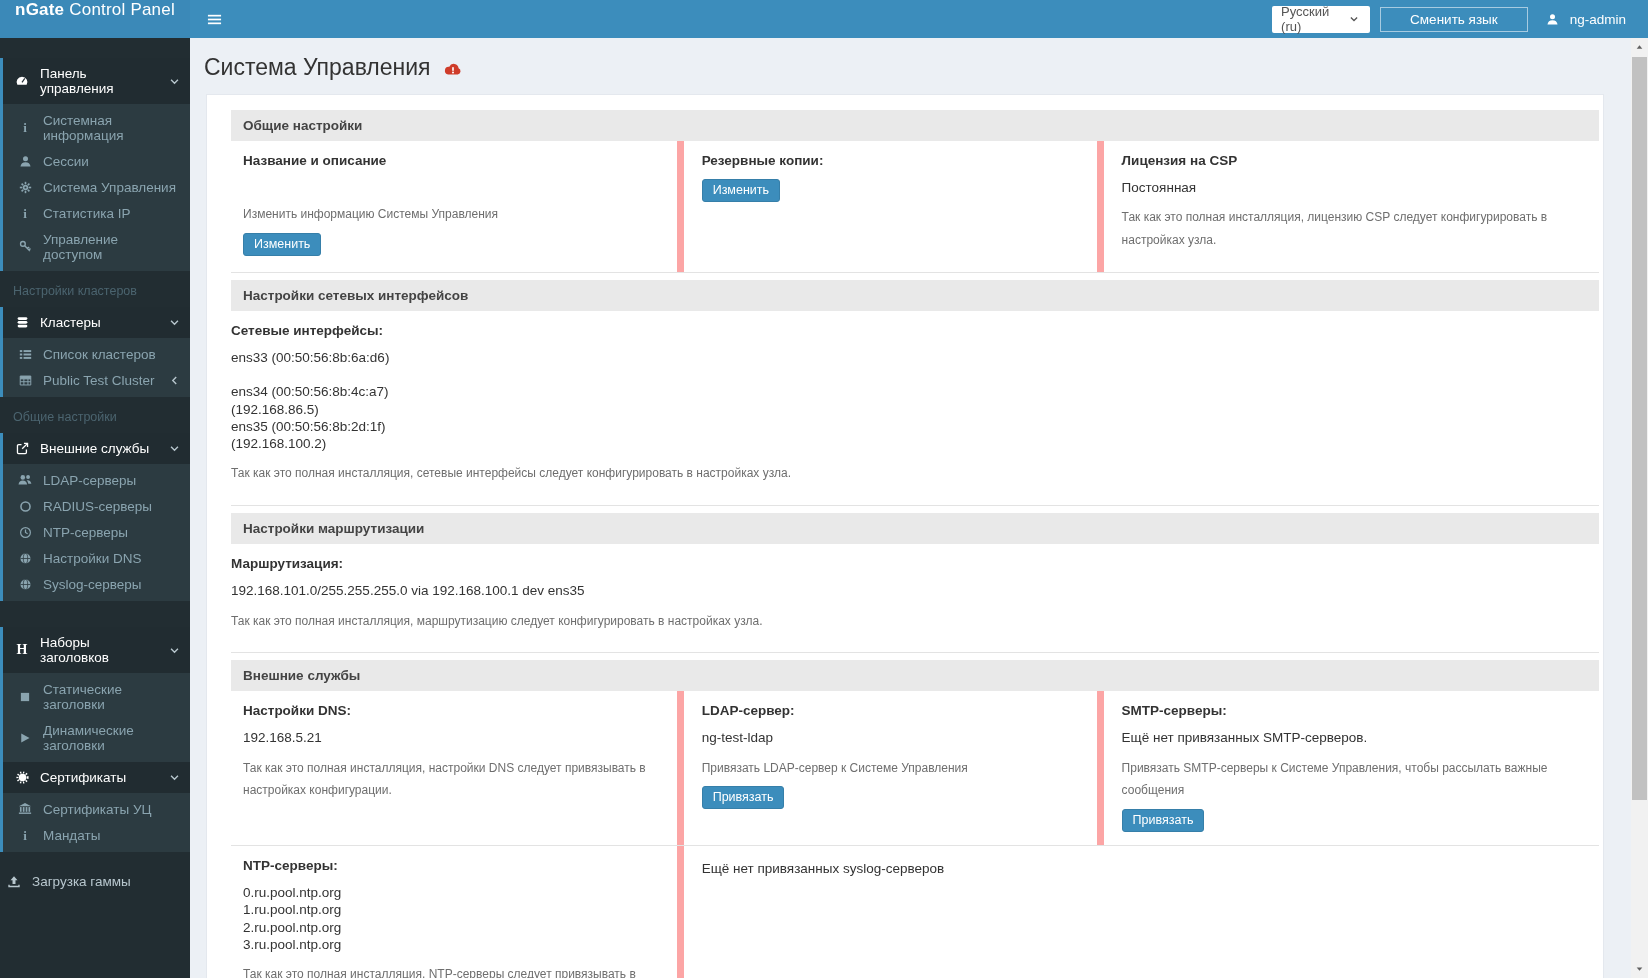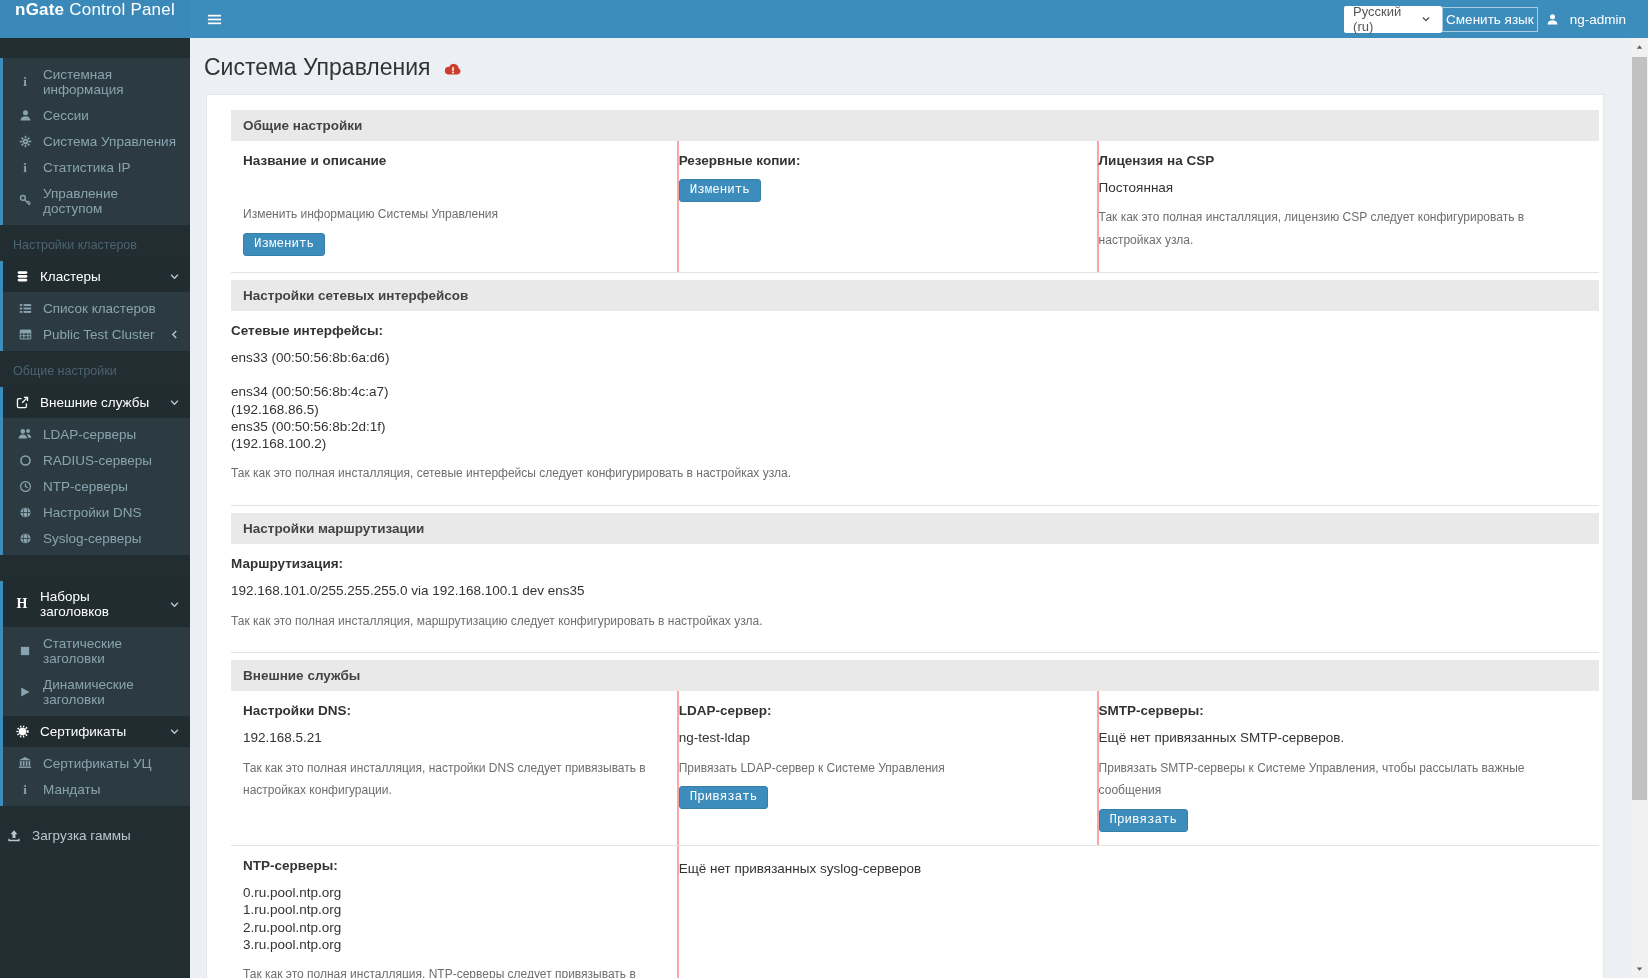--- a/index.html
+++ b/index.html
@@ -14,29 +14,29 @@
     position:fixed; top:0; left:0; right:0; height:38px;
     background:#3c8dbc; color:#fff; display:flex; z-index:20;
   }
   .logo {
     width:190px; display:flex; align-items:flex-start; justify-content:center;
     font-size:17px; letter-spacing:.2px; cursor:pointer; background:#3b89b8;
   }
   .logo b { font-weight:700; margin-right:5px; }
   .nav-rest { flex:1; display:flex; align-items:center; justify-content:space-between; }
   .hamburger { padding:0 15px; height:100%; display:flex; align-items:center; cursor:pointer; }
-  .nav-right { display:flex; align-items:center; height:100%; padding-right:16px; }
+  .nav-right { display:flex; align-items:center; height:100%; padding-right:16px; gap:10px; }
   .lang-select {
     background:#fff; color:#555; height:27px; width:98px; border-radius:2px;
     display:flex; align-items:center; justify-content:space-between;
     padding:0 7px 0 9px; font-size:13px; cursor:pointer;
   }
   .lang-btn {
     background:transparent; border:1px solid rgba(255,255,255,.55); color:#fff;
-    font-family:inherit; font-size:13.5px; padding:4px 3px; cursor:pointer;
+    font-family:inherit; font-size:13.5px; padding:4px 29px; cursor:pointer;
   }
   .nav-user { display:flex; align-items:center; gap:8px; padding:0 6px; font-size:13.5px; cursor:pointer; }
   
   .sidebar {
     position:fixed; top:38px; left:0; bottom:0; width:190px;
     background:#222d32; padding-top:20px; overflow:hidden; z-index:10;
   }
   .menu-header { color:#4b646f; font-size:12.5px; padding:13px 28px 9px 13px; }
   .menu-group { border-left:3px solid transparent; }
   .menu-group.open { border-left-color:#3c8dbc; }
@@ -67,31 +67,31 @@
     background:#fff; margin:2px 27px 0 16px; padding:15px 4px 30px 24px;
     border:1px solid #e4e8ee; border-bottom:none; min-height:882px;
   }
   .box-header {
     background:#e9e9e9; color:#444; font-weight:700; font-size:13.5px;
     padding:8px 12px; margin-top:7px;
   }
   .box:first-child .box-header { margin-top:0; }
   .brow { display:flex; border-bottom:1px solid #e3e3e3; }
   .bcell { padding:12px 18px 13px 0; }
-  .bcell + .bcell { border-left:2px solid #fca5a5; }
+  .bcell + .bcell { border-left:7px solid #fca5a5; padding-left:18px; }
   .w-a { width:31.7%;margin-left:12px; } .w-b { width:30.7%; } .w-rest { flex:1; }
   .ctitle { margin:0 0 11px; font-size:13.5px; font-weight:700; color:#333; }
   .val { white-space:pre-line; line-height:1.28; margin:2px 0 10px; color:#333; }
   .note { font-size:12px; color:#6e6e6e; line-height:1.9; margin:4px 0 7px; }
   .spacer { height:20px; }
   .btn {
     display:inline-block; border-radius:3px; font-size:12.5px; padding:3px 10px 4px;
     color:#fff; border:1px solid transparent; cursor:pointer; font-family:inherit;
   }
-  .btn-blue  { background:#3c8dbc; border-color:#367fa9;font-family:Liberation Mono, monospace; }
+  .btn-blue  { background:#3c8dbc; border-color:#367fa9; }
   
   .scrollbar { position:fixed; top:38px; right:0; bottom:0; width:17px; background:#f1f1f1; z-index:30; }
   .sb-btn { position:absolute; left:0; width:17px; height:17px; display:flex; align-items:center; justify-content:center; cursor:pointer; }
   .sb-up { top:1px; } .sb-down { bottom:1px; }
   .sb-thumb { position:absolute; top:19px; left:1px; width:15px; height:79%; background:#c1c1c1; cursor:pointer; }
 </style>
 </head>
 <body>
 
 <header class="navbar">
@@ -128,20 +128,34 @@
           </span>
         <span>ng-admin</span>
       </div>
     </div>
   </div>
 </header>
 
 <aside class="sidebar">
 
   <div class="menu-group open">
+    <a class="menu-item">
+      <span class="ic">
+          <svg viewBox="0 0 16 16" width="14" height="14">
+            <path d="M8 3a6.2 6.2 0 0 0-5.3 9.4h10.6A6.2 6.2 0 0 0 8 3z" fill="currentColor"></path>
+            <path d="M8 9.6L11.2 5" stroke="#222d32" stroke-width="1.3" fill="none"></path>
+          </svg>
+        </span>
+      <span class="lbl">Панель управления</span>
+      <span class="caret">
+          <svg viewBox="0 0 16 16" width="11" height="11" fill="none" stroke="currentColor" stroke-width="2">
+            <path d="M3 5.5l5 5 5-5"></path>
+          </svg>
+        </span>
+    </a>
     <ul class="submenu">
       <li>
           <a>
             <span class="ic">
               <span class="tg">i</span>
             </span>
             <span>Системная информация</span>
           </a>
         </li>
       <li>

